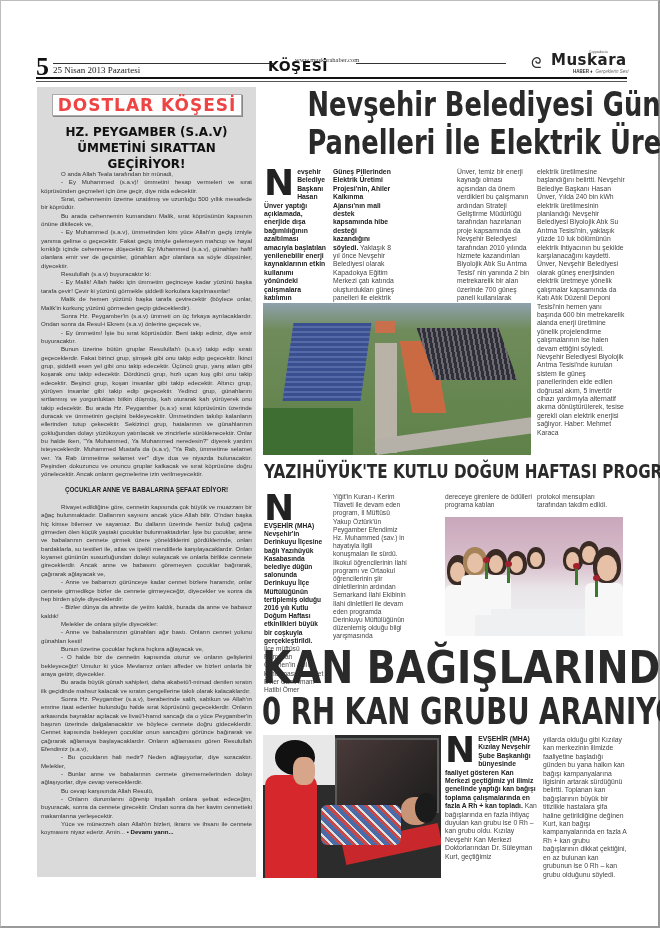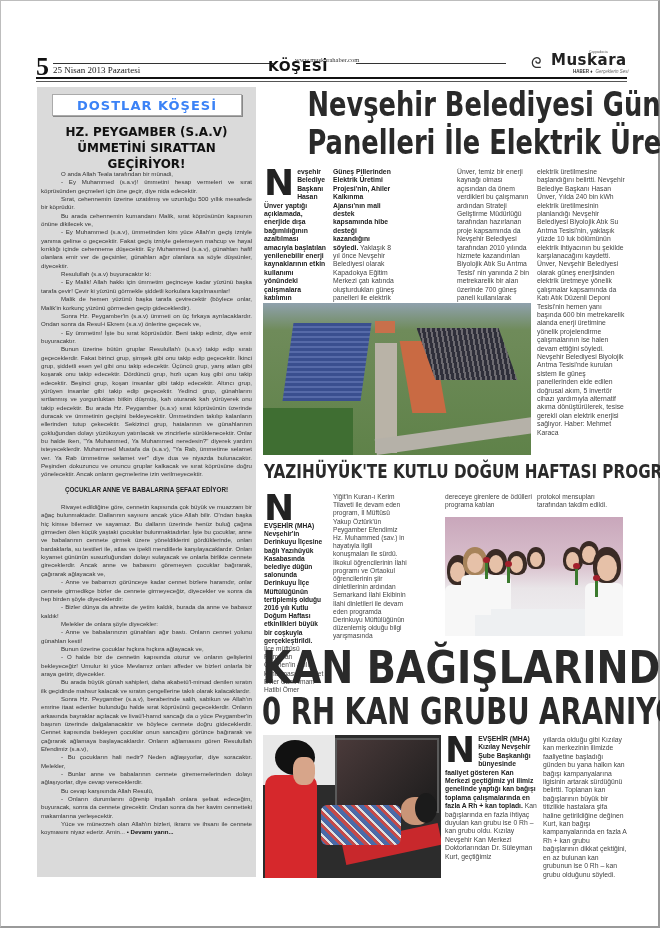--- a/index.html
+++ b/index.html
@@ -20,21 +20,21 @@
   .logo { position: absolute; left: 495px; top: 0; width: 100px; height: 24px; }
   .logo-swirl { position: absolute; left: 0; top: 2px; font-size: 15px; color: #333; }
   .logo-text { position: absolute; left: 20px; top: -1px; font-family: "DejaVu Sans", sans-serif; font-weight: bold; font-size: 15px; color: #222; letter-spacing: 0.5px; }
   .logo-tag { position: absolute; left: 58px; top: -2px; font-size: 3.5px; color: #555; }
   .logo-sub { position: absolute; left: 42px; top: 17px; font-size: 4.5px; font-weight: bold; color: #333; white-space: nowrap; }
   .logo-script { font-style: italic; font-weight: normal; color: #666; margin-left: 3px; }
 
   
   .left-col { position: absolute; left: 37px; top: 87px; width: 219px; height: 790px; background: #dadada; }
   .corner-box { position: absolute; left: 15px; top: 7px; width: 190px; height: 22px; background: #fff; border: 1px solid #aaa; box-shadow: 1px 1px 0 #888; display: flex; align-items: center; justify-content: center; }
-  .corner-title { font-family: "DejaVu Sans", sans-serif; font-weight: bold; font-size: 13px; letter-spacing: 1px; color: #3b82f6; }
+  .corner-title { font-family: "DejaVu Sans", sans-serif; font-weight: bold; font-size: 17px; letter-spacing: 1px; color: #ef4444; }
   .left-headline { position: absolute; left: 4px; top: 37px; width: 211px; text-align: center; font-family: "DejaVu Sans", sans-serif; font-weight: bold; font-size: 13px; line-height: 16px; color: #111; transform: scaleX(0.92); }
   .left-body { position: absolute; left: 4px; top: 83px; width: 211px; font-size: 6.1px; line-height: 8.35px; color: #333; text-align: justify; }
   .left-body p { text-indent: 20px; }
   .left-sub { text-align: center; font-weight: bold; font-size: 6.3px; color: #222; margin: 7px 0 9px 0; text-indent: 0 !important; }
   .more { font-weight: bold; color: #111; }
 
   
   .h1 { position: absolute; left: 264px; top: 86px; width: 395px; font-family: "DejaVu Sans", sans-serif; font-weight: bold; font-size: 33px; line-height: 38px; color: #2a2a2a; text-align: center; transform: scaleX(0.78); transform-origin: center top; white-space: nowrap; }
   .h1 span { display: block; }
 

